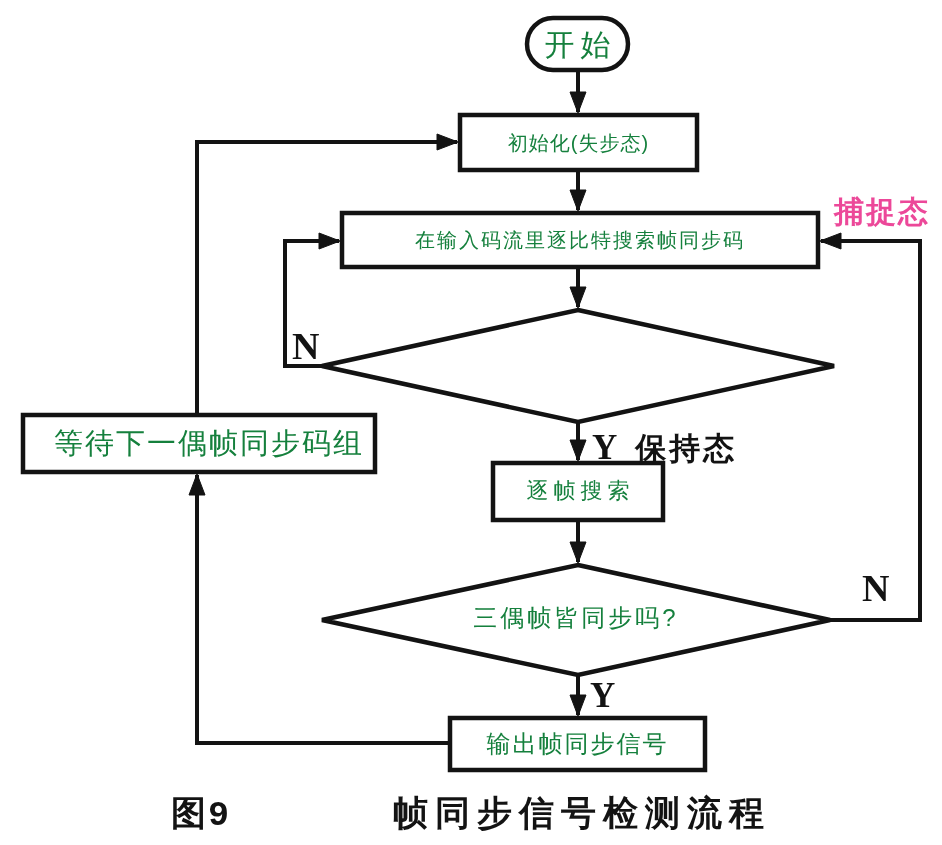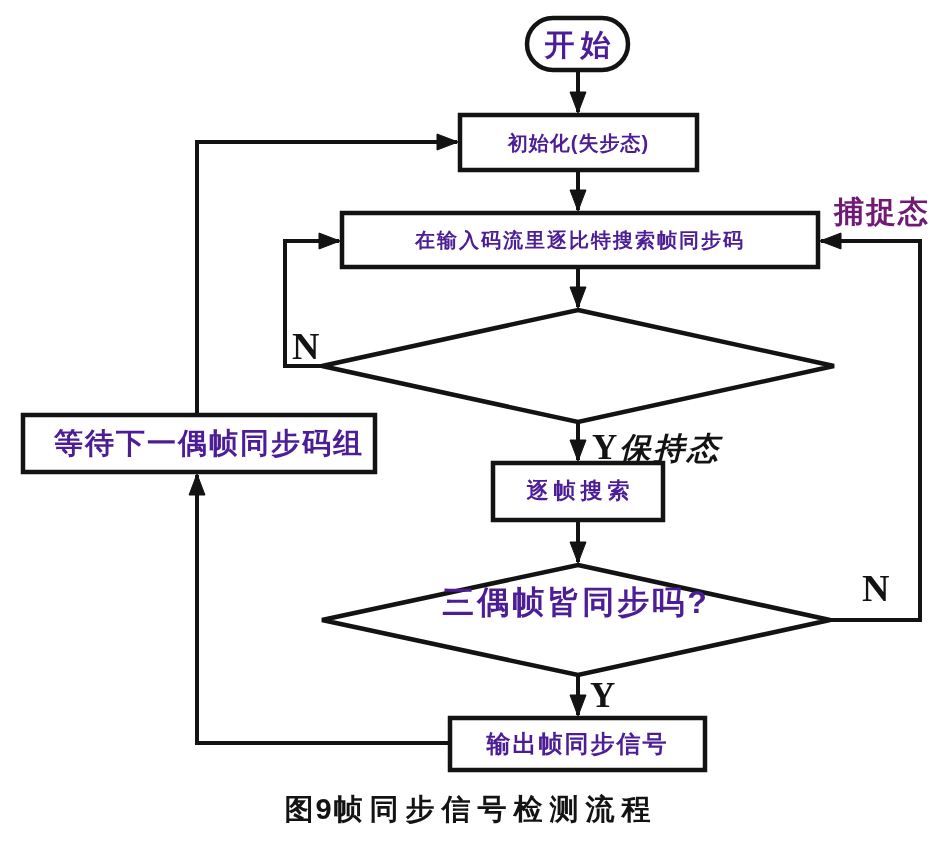--- a/index.html
+++ b/index.html
@@ -32,32 +32,32 @@
     fill: #ffffff;
     stroke: #131313;
     stroke-width: 4.5;
   }
   .node-label {
     position: absolute;
     display: flex;
     align-items: center;
     justify-content: center;
     text-align: left;
-    font-weight: 700;
-    color: #4c1d95;
+    font-weight: 400;
+    color: #15803d;
     white-space: nowrap;
     line-height: 1.1;
   }
   .lbl-start       { left: 527px; top: 18px;  width: 101px; height: 52px;  font-size: 30px; letter-spacing: 6px; padding-left: 6px; box-sizing: border-box; }
   .lbl-init        { left: 460px; top: 115px; width: 237px; height: 55px;  font-size: 20px; letter-spacing: 1px; }
   .lbl-bitsearch   { left: 342px; top: 213px; width: 476px; height: 54px;  font-size: 20px; letter-spacing: 2px; }
   .lbl-foundfirst  { left: 322px; top: 310px; width: 512px; height: 112px; font-size: 30px; letter-spacing: 3px; }
   .lbl-waitnext    { left: 33px;  top: 415px; width: 352px; height: 57px;  font-size: 29px; letter-spacing: 2px; }
   .lbl-framesearch { left: 493px; top: 463px; width: 170px; height: 57px;  font-size: 22px; letter-spacing: 5px; padding-left: 5px; box-sizing: border-box; }
-  .lbl-threesync   { left: 322px; top: 548px; width: 508px; height: 110px; font-size: 32px; letter-spacing: 3px; }
+  .lbl-threesync   { left: 322px; top: 563px; width: 508px; height: 110px; font-size: 24px; letter-spacing: 3px; }
   .lbl-output      { left: 450px; top: 718px; width: 255px; height: 52px;  font-size: 24px; letter-spacing: 2px; }
 
   .branch-label {
     position: absolute;
     font-family: "Liberation Serif", serif;
     font-weight: 600;
     color: #131313;
     white-space: nowrap;
   }
   .lbl-n1 { left: 292px; top: 324px; font-size: 38px; }
@@ -74,44 +74,43 @@
   }
   .lbl-y1-hold .y {
     font-family: "Liberation Serif", serif;
     font-weight: 600;
     font-size: 35px;
   }
   .lbl-y1-hold .state {
     font-weight: 600;
     font-size: 31px;
     letter-spacing: 3px;
-    margin-left: 2px;
-    font-style: italic;
+    margin-left: 18px;
   }
   .lbl-capture {
     position: absolute;
     left: 834px;
     top: 192px;
     font-weight: 600;
     font-size: 30px;
     letter-spacing: 2px;
-    color: #701a75;
+    color: #ec4899;
   }
 
   .caption {
     position: absolute;
     left: 171px;
     top: 790px;
     width: 600px;
     display: flex;
-    justify-content: center;
+    justify-content: space-between;
     align-items: baseline;
-    font-family: Liberation Sans, sans-serif;
+    font-family: Liberation Mono, monospace;
     font-weight: 700;
-    font-size: 29px;
+    font-size: 35px;
     color: #131313;
   }
   .caption .fig-no { letter-spacing: 2px; }
   .caption .fig-title { letter-spacing: 7px; }
 </style>
 </head>
 <body>
 
 <div class="stage">
 

